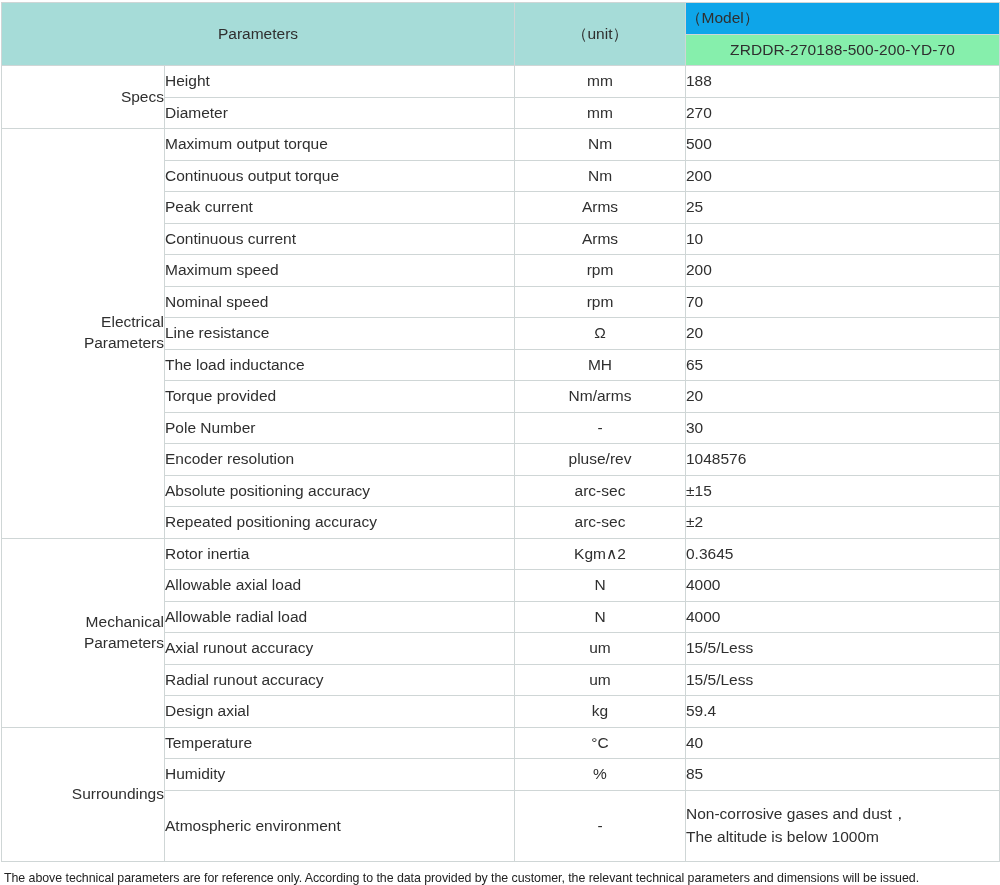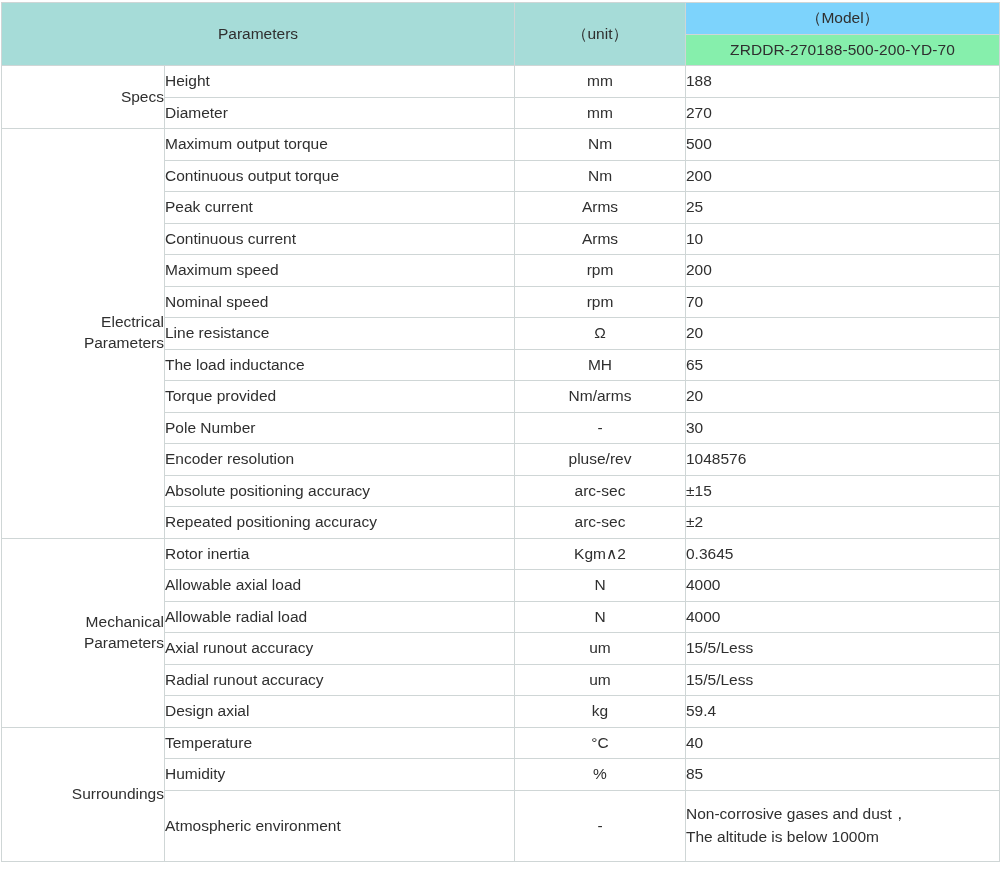--- a/index.html
+++ b/index.html
@@ -42,22 +42,22 @@
 
   
   .hdr-cell {
     background: #a6dcd8;
     text-align: center;
     font-size: 20px;
     color: #333333;
     height: 71px;
   }
   .hdr-model-top {
-    background: #7dd3fc;
-    text-align: center;
+    background: #0ea5e9;
+    text-align: left;
     font-size: 20px;
     color: #333333;
     height: 36px;
   }
   .hdr-model-bottom {
     background: #86efac;
     text-align: center;
     font-size: 15px;
     color: #333333;
     height: 35px;
@@ -255,13 +255,14 @@
         <td class="unit-cell">-</td>
         <td class="value-cell multi">
           <span>Non-corrosive gases and dust，</span><br>
           <span>The altitude is below 1000m</span>
         </td>
       </tr>
 
     </tbody>
   </table>
 
+  <div class="footnote">The above technical parameters are for reference only. According to the data provided by the customer, the relevant technical parameters and dimensions will be issued.</div>
 </div>
 
 </body></html>

